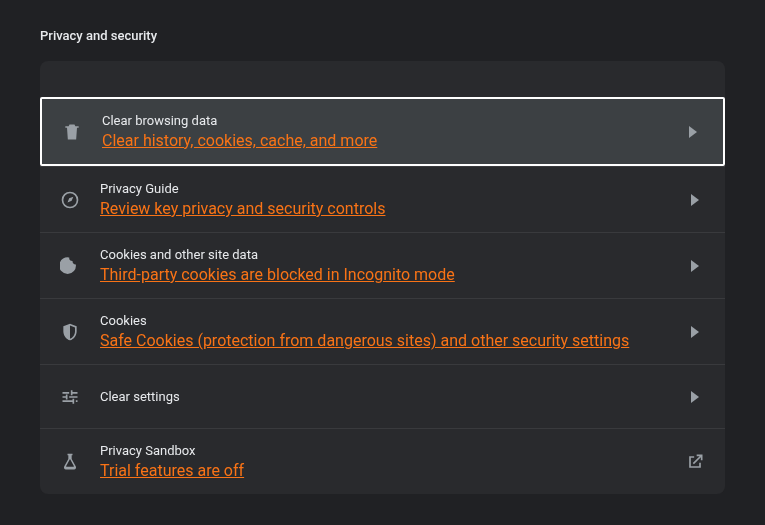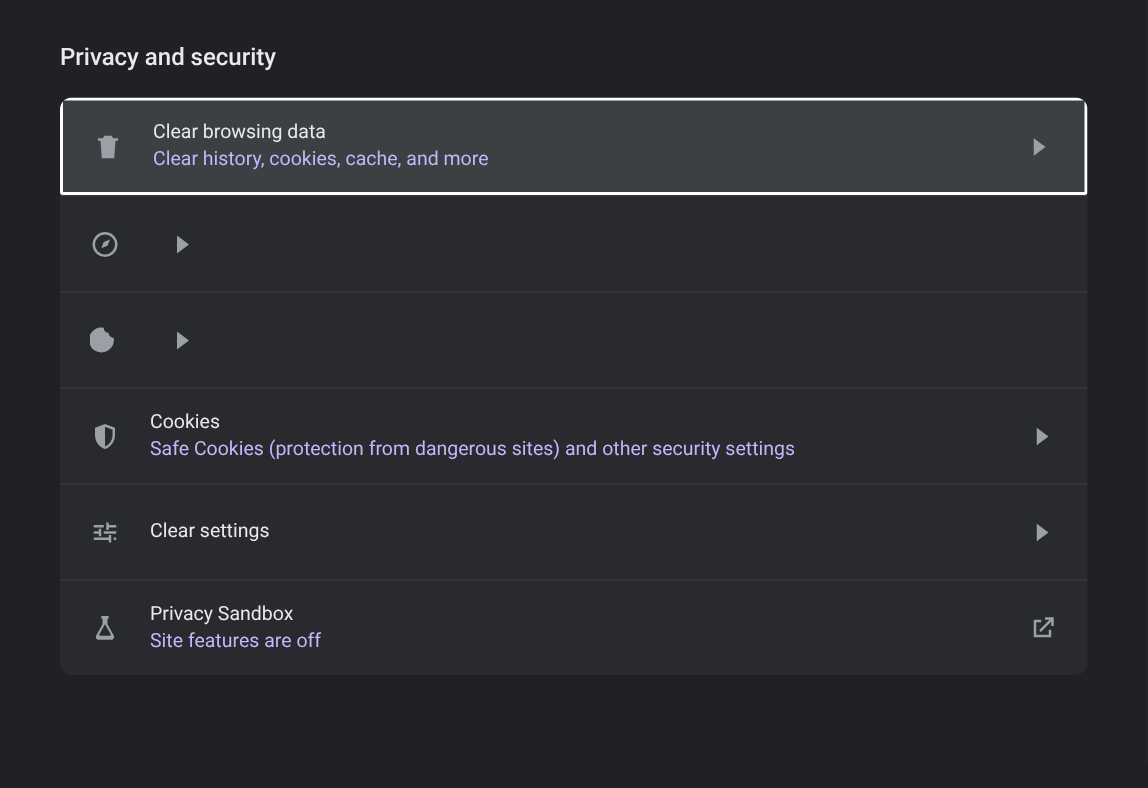--- a/index.html
+++ b/index.html
@@ -4,21 +4,21 @@
 <style>
   * { box-sizing: border-box; margin: 0; padding: 0; }
   html, body { width: 765px; height: 525px; }
   body {
     background: #202124;
     font-family: Roboto, "Segoe UI", Arial, sans-serif;
     color: #e8eaed;
     padding: 28px 40px 0 40px;
   }
   .section-title {
-    font-size: 16px;
+    font-size: 13px;
     font-weight: 500;
     color: #e8eaed;
     margin: 0 0 18px 0;
   }
   .card {
     background: #292a2d;
     border-radius: 8px;
     overflow: hidden;
   }
   .row {
@@ -27,20 +27,21 @@
     min-height: 64px;
     padding: 14px 20px 14px 20px;
     border-top: 1px solid rgba(255,255,255,0.08);
     cursor: pointer;
   }
   .row.first { border-top: none; }
   .row.highlighted {
     background: #3c4043;
     border: 2px solid #ffffff;
     border-radius: 2px;
+    margin-top: 36px;
   }
   .icon-slot {
     width: 20px;
     height: 20px;
     flex: 0 0 20px;
     margin-right: 20px;
     display: flex;
     align-items: center;
     justify-content: center;
     color: #9aa0a6;
@@ -51,23 +52,24 @@
     display: flex;
     flex-direction: column;
     gap: 3px;
   }
   .row-title {
     font-size: 13px;
     color: #e8eaed;
     font-weight: 400;
   }
   .row-sub {
-    font-size: 13px;
-    color: #c4b5fd;
+    font-size: 16px;
+    color: #f97316;
     font-weight: 400;
+    text-decoration: underline;
   }
   .action-slot {
     width: 20px;
     height: 20px;
     flex: 0 0 20px;
     display: flex;
     align-items: center;
     justify-content: center;
     color: #9aa0a6;
     margin-left: 12px;
@@ -98,33 +100,41 @@
         </svg>
     </span>
   </div>
 
   <div class="row">
     <span class="icon-slot">
       <svg viewBox="0 0 24 24">
           <path d="M12 2a10 10 0 100 20 10 10 0 000-20zm0 18a8 8 0 110-16 8 8 0 010 16zM9 15l2-5 5-2-2 5-5 2z"></path>
         </svg>
     </span>
+    <div class="texts">
+      <span class="row-title">Privacy Guide</span>
+      <span class="row-sub">Review key privacy and security controls</span>
+    </div>
     <span class="action-slot arrow">
       <svg viewBox="0 0 8 12">
           <path d="M0 0l8 6-8 6z"></path>
         </svg>
     </span>
   </div>
 
   <div class="row">
     <span class="icon-slot">
       <svg viewBox="0 0 24 24">
           <path d="M12 2a10 10 0 00-1 .05 4 4 0 004 4 4 4 0 004 4A10 10 0 1112 2zm-3 9a1.5 1.5 0 110 3 1.5 1.5 0 010-3zm5 3a1.5 1.5 0 110 3 1.5 1.5 0 010-3zM8 6.5A1.5 1.5 0 118 9.5 1.5 1.5 0 018 6.5z"></path>
         </svg>
     </span>
+    <div class="texts">
+      <span class="row-title">Cookies and other site data</span>
+      <span class="row-sub">Third-party cookies are blocked in Incognito mode</span>
+    </div>
     <span class="action-slot arrow">
       <svg viewBox="0 0 8 12">
           <path d="M0 0l8 6-8 6z"></path>
         </svg>
     </span>
   </div>
 
   <div class="row">
     <span class="icon-slot">
       <svg viewBox="0 0 24 24">
@@ -159,21 +169,21 @@
   </div>
 
   <div class="row">
     <span class="icon-slot">
       <svg viewBox="0 0 24 24">
           <path d="M9 2h6v2h-1v4.5l5 9c.9 1.6-.3 3.5-2.1 3.5H7.1C5.3 21 4.1 19.1 5 17.5l5-9V4H9V2zm3 6.5V4h-0V4h0v4.5l-4.6 8.3c-.2.4.1.9.6.9h8c.5 0 .8-.5.6-.9L12 8.5z"></path>
         </svg>
     </span>
     <div class="texts">
       <span class="row-title">Privacy Sandbox</span>
-      <span class="row-sub">Site features are off</span>
+      <span class="row-sub">Trial features are off</span>
     </div>
     <span class="action-slot">
       <svg viewBox="0 0 24 24">
           <path d="M14 3h7v7h-2V6.4l-8.3 8.3-1.4-1.4L17.6 5H14V3zM5 5h6v2H7v10h10v-4h2v6H5V5z"></path>
         </svg>
     </span>
   </div>
 
 </div>
 

